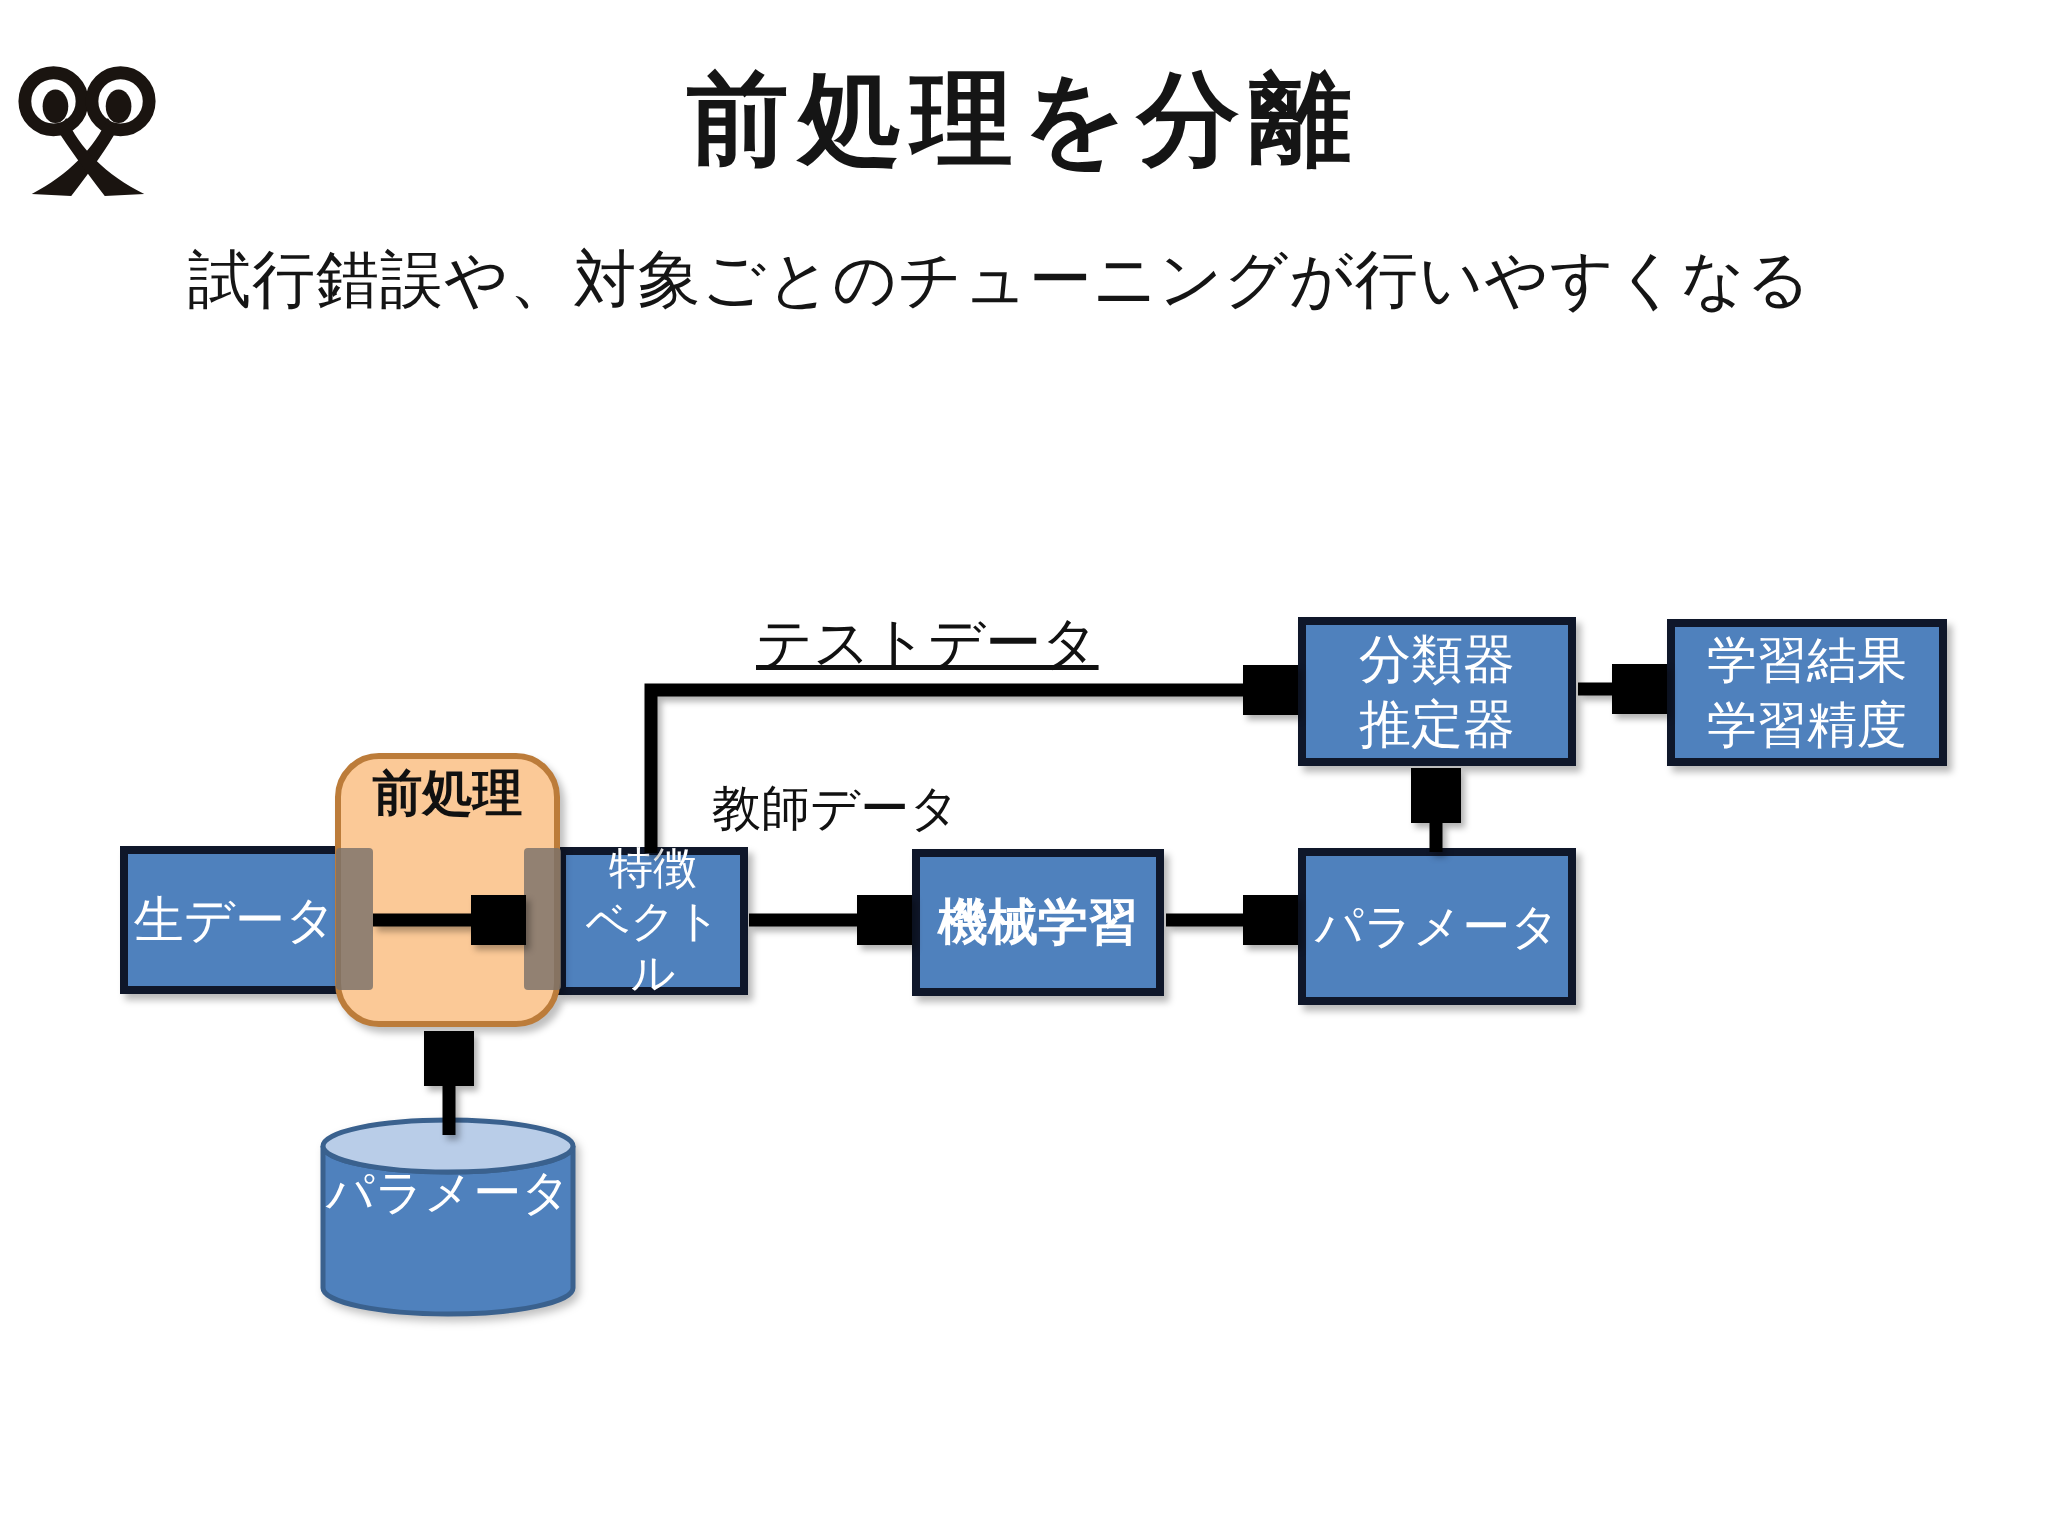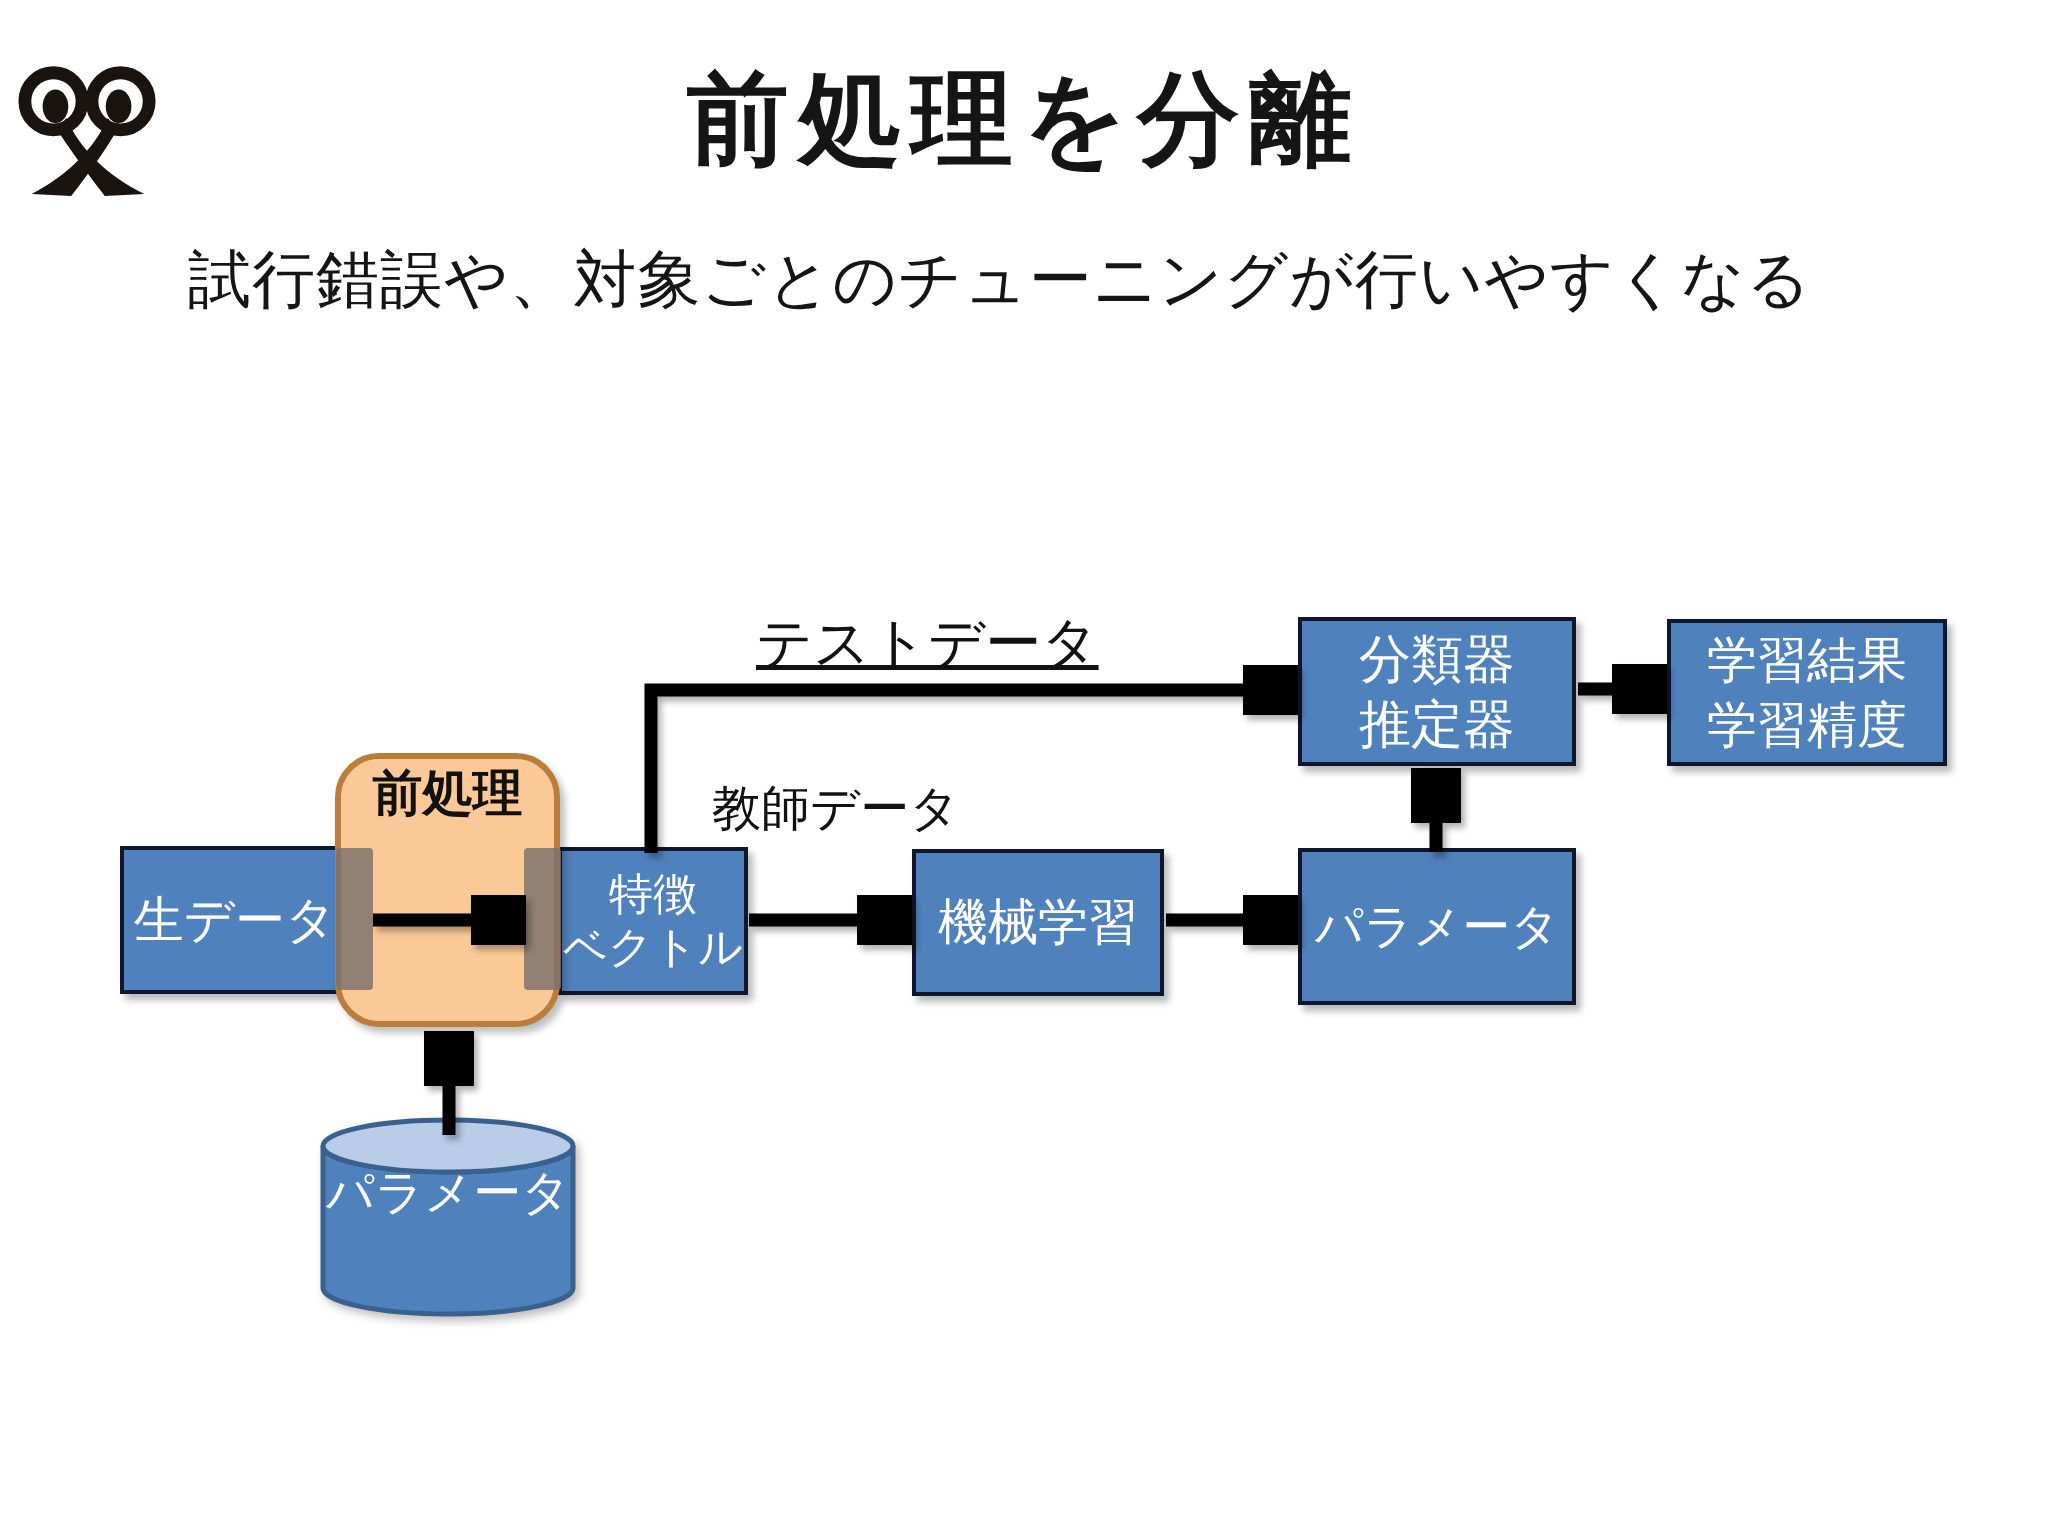--- a/index.html
+++ b/index.html
@@ -16,30 +16,30 @@
     color:#151515;white-space:nowrap;
   }
   .subtitle{
     position:absolute;left:188px;top:238px;
     font-size:63px;line-height:82px;letter-spacing:1px;font-weight:500;
     color:#151515;white-space:nowrap;
   }
   
   .node{
     position:absolute;box-sizing:border-box;
-    background:#4f81bd;border:4px solid #0f172a;
+    background:#4f81bd;border:8px solid #0f172a;
     box-shadow:5px 6px 7px rgba(0,0,0,.28);
     color:#ffffff;display:flex;flex-direction:column;
     align-items:center;justify-content:center;text-align:center;
     font-weight:500;
   }
   .node .ln{display:block;}
   #raw-data        {left:120px; top:846px; width:230px; height:148px; font-size:50px; z-index:1;}
   #feature-vector  {left:558px; top:847px; width:190px; height:148px; font-size:44px; line-height:1.2; z-index:1;}
-  #machine-learning{left:912px; top:849px; width:252px; height:147px; font-size:50px; z-index:1;}
+  #machine-learning{left:912px; top:849px; width:252px; height:147px; font-size:50px; z-index:1;font-weight:bold;}
   #parameters      {left:1298px;top:848px; width:278px; height:157px; font-size:48px; z-index:1;}
   #classifier      {left:1298px;top:617px; width:278px; height:149px; font-size:52px; line-height:1.25; z-index:1;}
   #learn-result    {left:1667px;top:619px; width:280px; height:147px; font-size:50px; line-height:1.3; z-index:1;}
   
   .preprocess{
     position:absolute;left:335px;top:753px;width:225px;height:274px;box-sizing:border-box;
     background:#fbc997;border:6px solid #bc7c3a;border-radius:44px;
     box-shadow:5px 6px 7px rgba(0,0,0,.25);z-index:2;
   }
   .preprocess-label{

